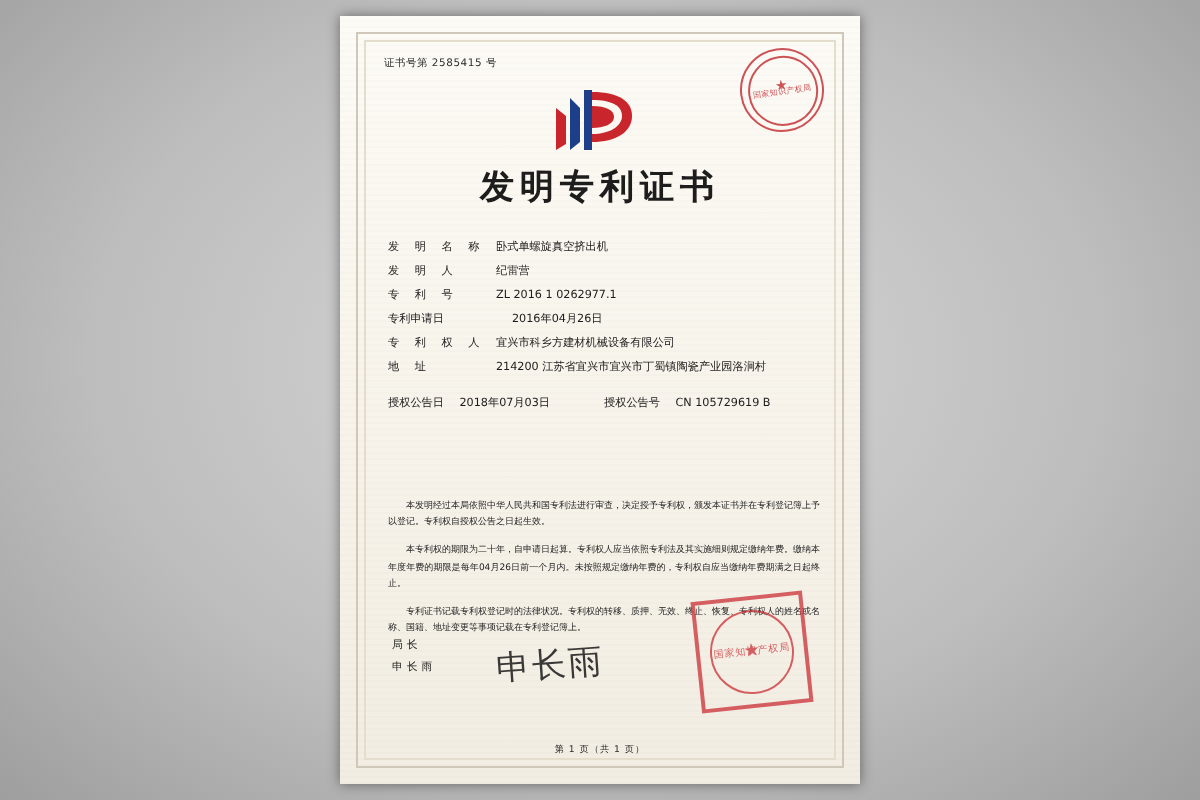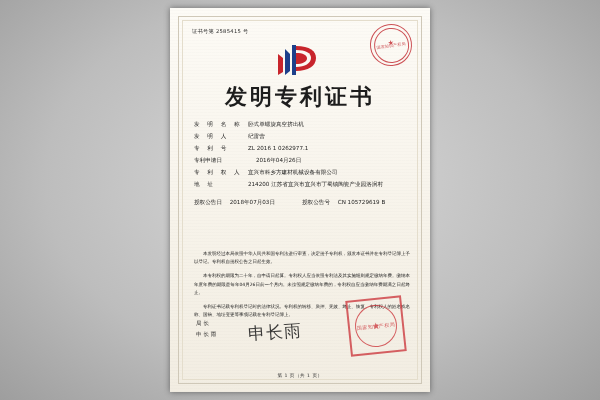--- a/index.html
+++ b/index.html
@@ -63,21 +63,21 @@
   .emblem{
     position:absolute;left:0;right:0;top:32px;height:40px;
     display:flex;align-items:center;justify-content:center;
   }
   .emblem svg{display:block;}
 
   .title{
     position:absolute;left:0;right:0;top:74px;
     text-align:center;
     font-family:"DejaVu Serif","Liberation Serif",serif;
-    font-size:22px;font-weight:700;color:#1d1d1d;letter-spacing:3px;
+    font-size:17px;font-weight:700;color:#1d1d1d;letter-spacing:3px;
   }
 
   .fields{
     position:absolute;left:24px;right:20px;top:110px;
     font-size:5.6px;line-height:12px;color:#1c1c1c;
   }
   .row{display:flex;white-space:nowrap;}
   .lab{width:54px;flex:0 0 54px;letter-spacing:3px;}
   .val{flex:1;}
   .row.wide .lab{width:62px;flex:0 0 62px;letter-spacing:0;}

